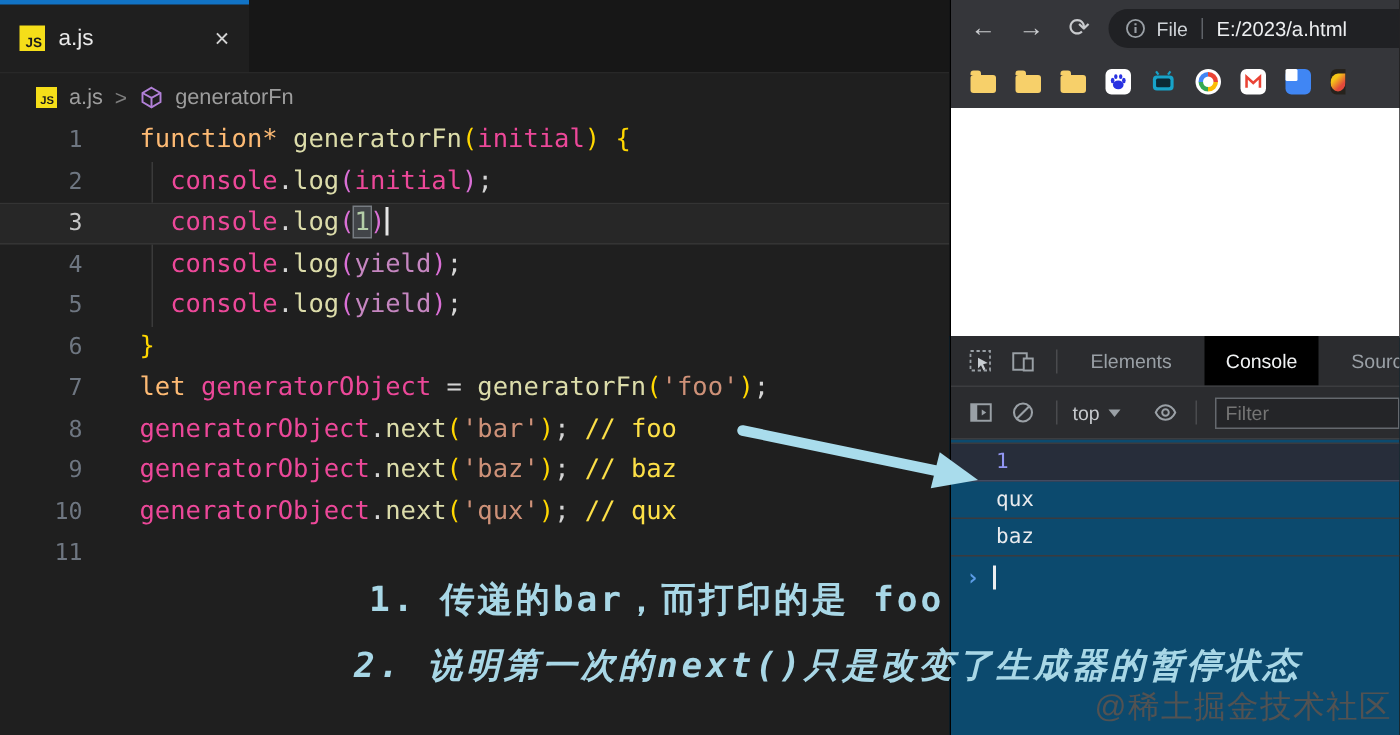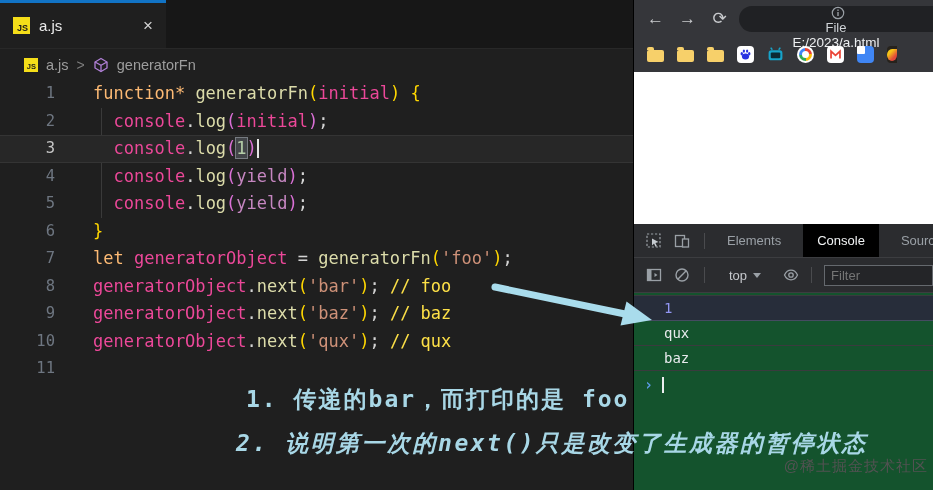--- a/index.html
+++ b/index.html
@@ -36,21 +36,21 @@
   .op{color:#d4d4d4}.pl{color:#d4d4d4}
   .numsel{color:#b5cea8;background:rgba(110,118,129,.38);outline:1px solid #777c82;}
   .cur{display:inline-block;width:2px;height:19px;background:#e6e6e6;vertical-align:-4px;}
 
   
   .browser{position:absolute;left:633px;top:0;width:300px;height:225px;background:#35363a;
            border-left:1px solid #000;box-sizing:border-box;}
   .btoolbar{height:37px;position:relative;display:flex;align-items:center;}
   .navbtn{color:#c9cbce;font-size:17px;margin-left:11px;width:21px;text-align:center;}
   .omnibox{position:absolute;left:105px;top:6px;right:0;height:26px;background:#202124;
-           border-radius:13px 0 0 13px;display:flex;align-items:center;color:#e8eaed;font-size:13px;flex-direction:column;}
+           border-radius:13px 0 0 13px;display:flex;align-items:center;color:#e8eaed;font-size:13px;}
   .infoicon{margin:0 7px 0 11px;flex:none;}
   .scheme{color:#cfd3d7;}
   .obsep{width:1px;height:14px;background:#5f6368;margin:0 9px 0 9px;}
   .url{color:#eceef0;font-size:13.5px;white-space:nowrap;}
   .bookmarks{height:35px;display:flex;align-items:center;}
   .bm{margin-left:13px;flex:none;position:relative;}
   .folder{width:17px;height:12px;background:#f7d06a;border-radius:2px;position:relative;margin-top:3px;}
   .folder::before{content:"";position:absolute;left:0;top:-3px;width:7px;height:3px;
                   background:#f7d06a;border-radius:2px 2px 0 0;}
   .fav{width:17px;height:17px;border-radius:4px;display:flex;align-items:center;justify-content:center;}
@@ -63,52 +63,52 @@
   .gring::after{content:"";width:7px;height:7px;border-radius:50%;background:#fff;}
   .fav-translate{background:#4086f4;}
   .fav-translate::before{content:"";width:8px;height:8px;background:#fff;border-radius:1px;
                          position:absolute;left:0;top:0;}
   .fav-partial{width:10px;background:#26221c;border-radius:4px 0 0 4px;overflow:hidden;}
   .fav-partial::before{content:"";width:12px;height:12px;border-radius:50% 0 50% 50%;
                        background:linear-gradient(135deg,#f5c518 30%,#e2493b 70%);display:block;}
   .page{position:absolute;left:0;top:72px;right:0;bottom:0;background:#ffffff;}
 
   
-  .devtools{position:absolute;left:633px;top:224px;width:300px;height:266px;background:#14532d;
+  .devtools{position:absolute;left:633px;top:224px;width:300px;height:266px;background:#0c4a6e;
             border-left:1px solid #000;box-sizing:border-box;}
   .dtabs{height:33px;background:#2b2c2f;border-bottom:1px solid #3c3d40;display:flex;
          align-items:center;overflow:hidden;}
   .dticon{flex:none;margin-left:12px;width:16px;height:16px;}
   .dtsep{width:1px;height:16px;background:#4a4b4e;margin-left:14px;flex:none;}
   .dtab{height:33px;line-height:33px;padding:0 14px;color:#9aa0a6;font-size:13px;
         margin-left:8px;flex:none;white-space:nowrap;}
   .dtab.active{background:#000;color:#f1f3f4;}
   .dtoolbar{height:34px;background:#2b2c2f;border-bottom:1px solid #3c3d40;display:flex;
             align-items:center;overflow:hidden;}
-  .framesel{display:flex;align-items:center;gap:6px;color:#c5c8cc;font-size:13px;margin-left:24px;}
+  .framesel{display:flex;align-items:center;gap:6px;color:#c5c8cc;font-size:13px;margin-left:10px;}
   .tri{width:0;height:0;border:4px solid transparent;border-top:5px solid #9aa0a6;margin-top:5px;}
   .filter{flex:1;min-width:0;height:19px;margin-left:12px;background:#242528;
           border:1px solid #65696e;color:#9aa0a6;font-size:13px;padding:0 6px;outline:none;}
   .console{border-top:1px solid #3a3b3e;margin-top:2px;}
   .crow{height:25px;line-height:24px;border-bottom:1px solid #3a3b3e;padding-left:30px;
         box-sizing:border-box;font-family:"DejaVu Sans Mono",monospace;font-size:14px;color:#e8eaed;}
   .crow.hl{background:#272d3a;border-bottom-color:#454b61;}
   .cnum{color:#9296f2;}
   .promptrow{display:flex;align-items:center;height:27px;}
   .chev{color:#5c9ce6;font:bold 15px "DejaVu Sans Mono",monospace;margin:0 9px 0 10px;}
   .pcur{width:2px;height:16px;background:#eceef0;}
 
   
   .arrowsvg{position:absolute;left:478px;top:272px;width:200px;height:62px;z-index:40;}
   .anno{position:absolute;z-index:60;color:#a8d7e6;font-weight:bold;white-space:nowrap;
         font-size:23px;letter-spacing:2px;font-family:"DejaVu Sans Mono","Liberation Sans",sans-serif;}
   .anno1{left:246px;top:384px;}
   .anno2{left:236px;top:428px;letter-spacing:2.5px;font-style:italic;}
   .watermark{position:absolute;right:5px;top:457px;z-index:60;color:#525252;
-             font-size:15px;letter-spacing:1px;}
+             font-size:21px;letter-spacing:1px;}
   svg{display:block;}
 </style>
 </head>
 <body>
 
 <div class="vscode">
   <div class="tabbar">
     <div class="tab">
       <span class="jsicon">JS</span>
       <span class="tabtitle">a.js</span>

